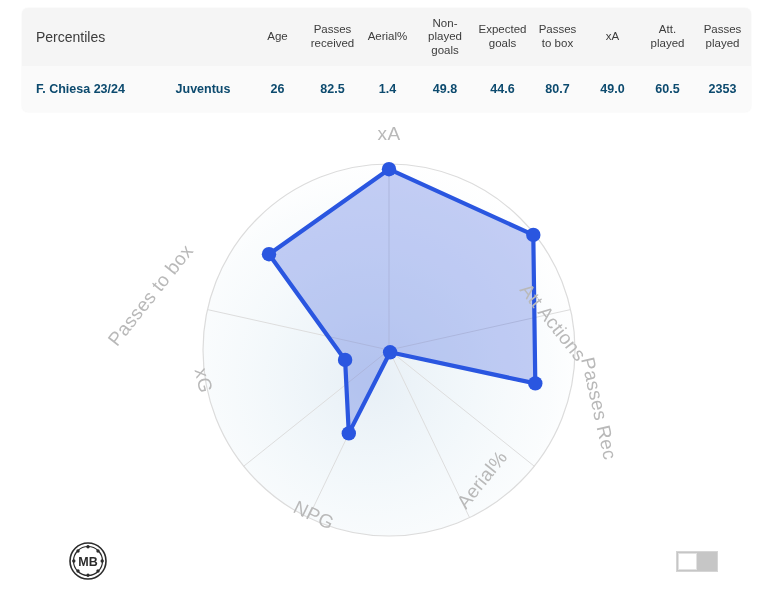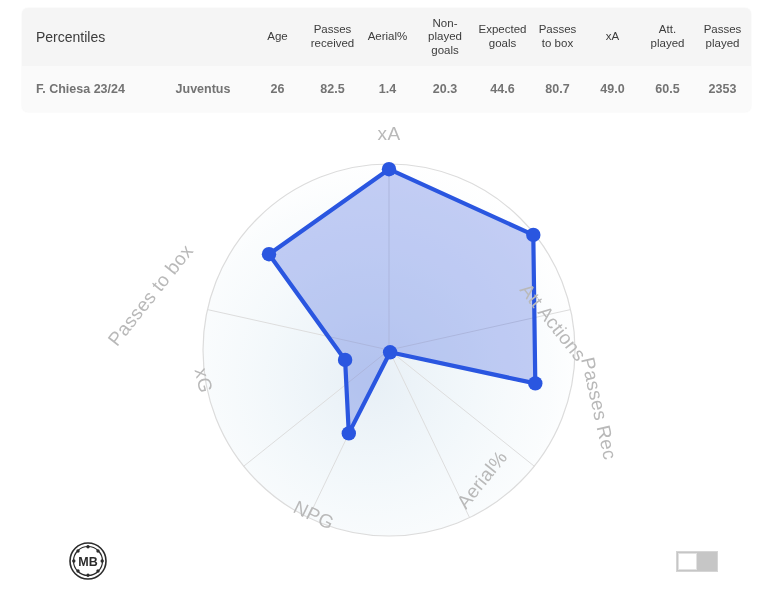--- a/index.html
+++ b/index.html
@@ -48,21 +48,21 @@
   }
   table.stats th.first-col {
     text-align: left;
     padding-left: 14px;
     font-size: 14px;
     color: #3c3c3c;
   }
   table.stats td {
     font-size: 12.5px;
     font-weight: bold;
-    color: #737373;
+    color: #0c4a6e;
     text-align: center;
     vertical-align: middle;
     padding: 8px 2px;
     height: 30px;
   }
   table.stats td.player-col {
     text-align: left;
     padding-left: 14px;
   }
   table.stats td.team-col { text-align: center; padding-left: 4px;}
@@ -156,21 +156,21 @@
         <th></th>
       </tr>
     </thead>
     <tbody>
       <tr>
         <td class="player-col">F. Chiesa 23/24</td>
         <td class="team-col">Juventus</td>
         <td>26</td>
         <td>82.5</td>
         <td>1.4</td>
-        <td>20.3</td>
+        <td>49.8</td>
         <td>44.6</td>
         <td>80.7</td>
         <td>49.0</td>
         <td>60.5</td>
         <td>2353</td>
         <td>
           
         </td>
       </tr>
     </tbody>

